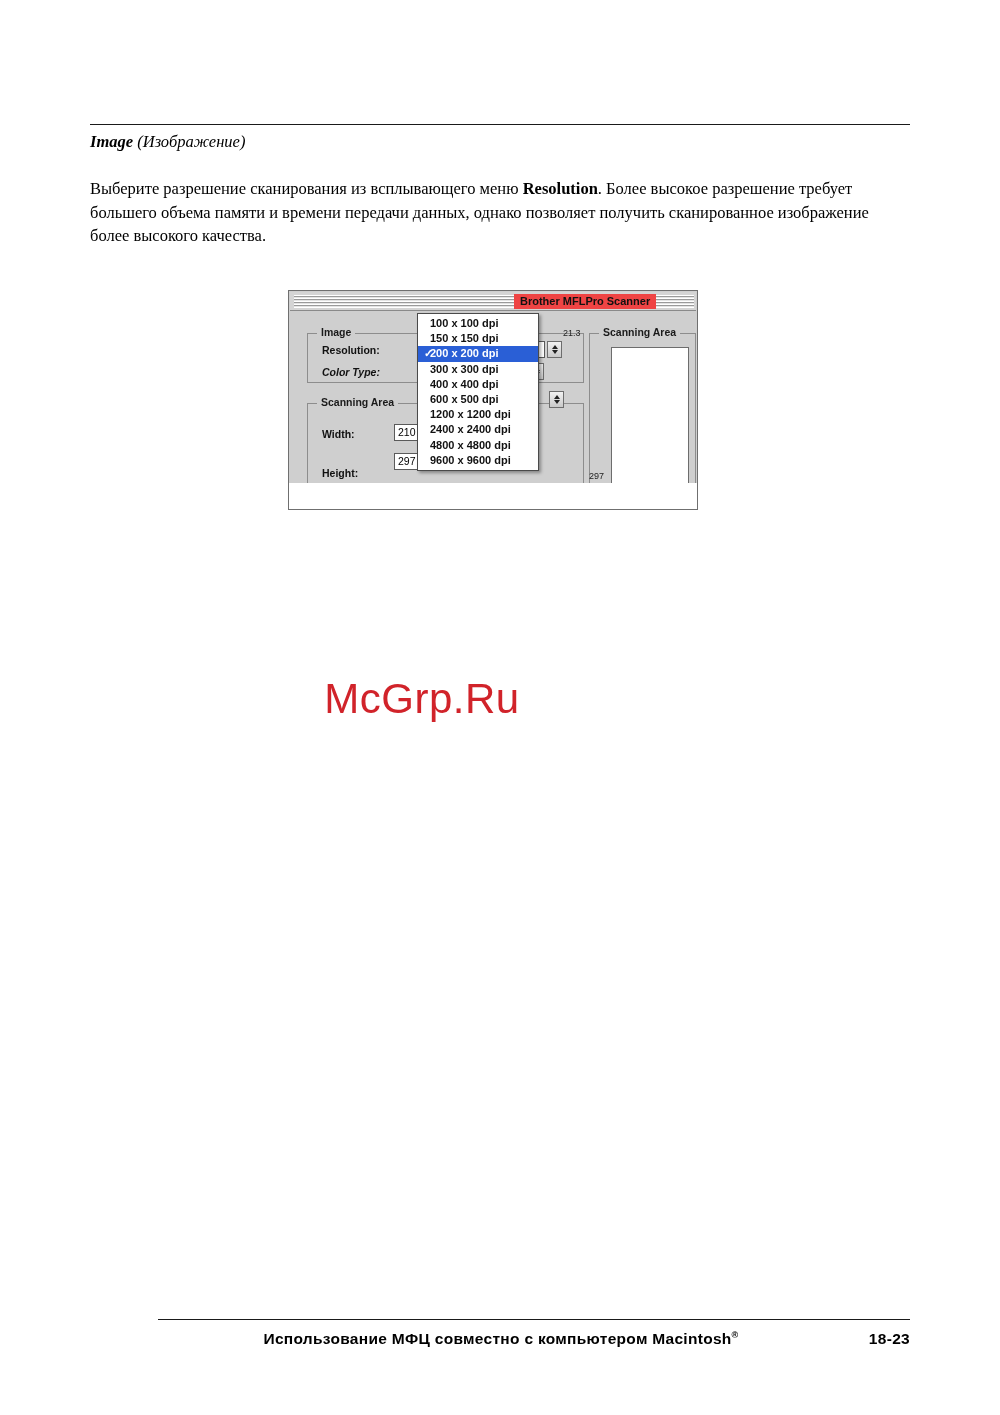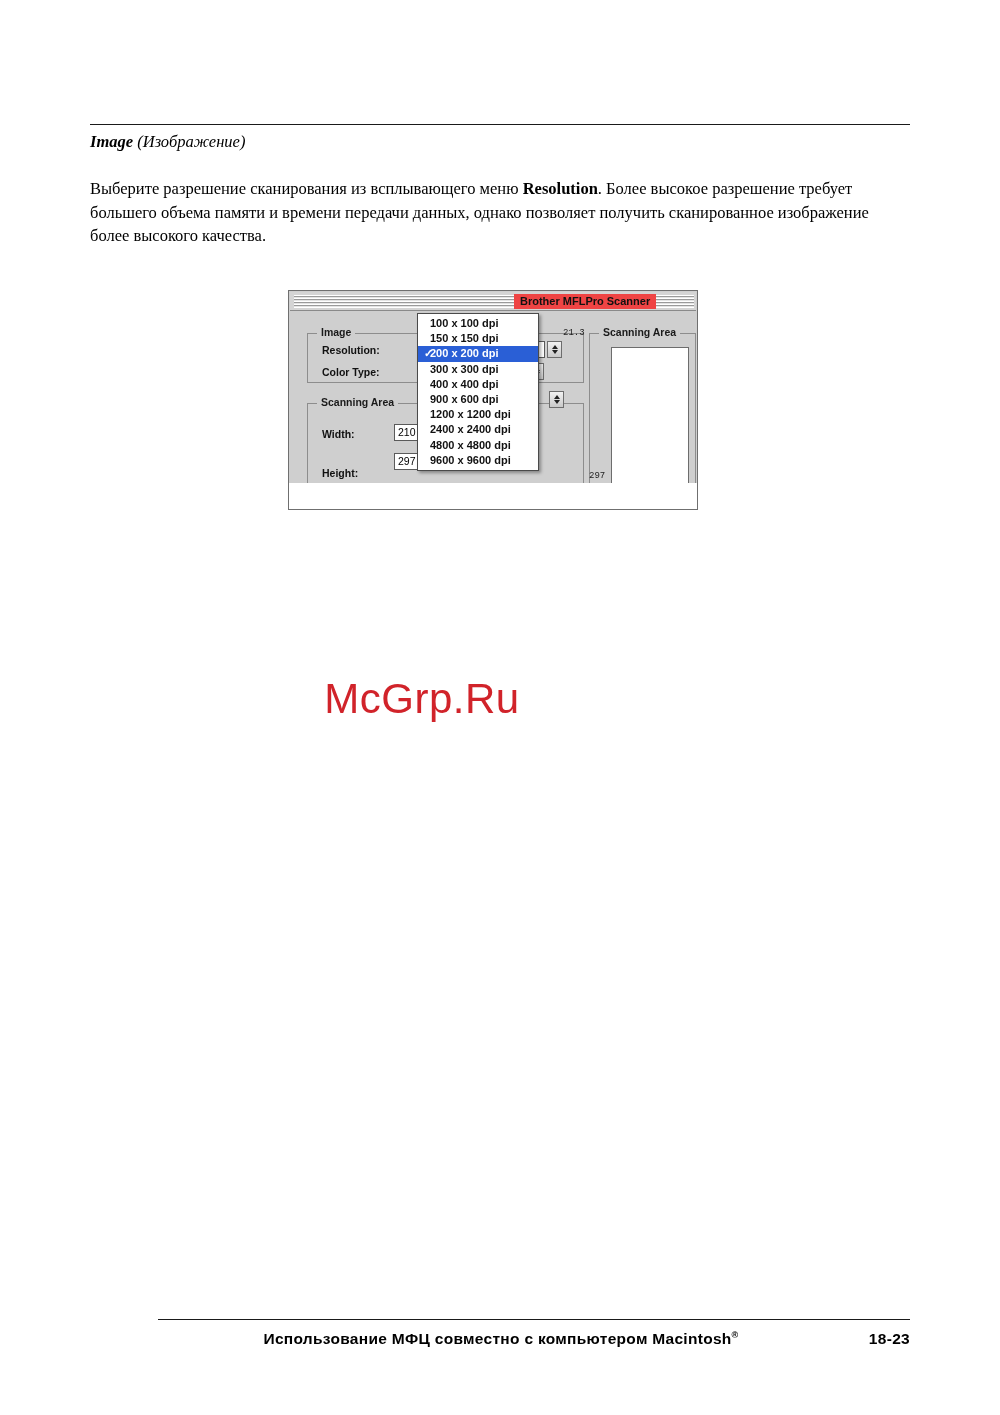--- a/index.html
+++ b/index.html
@@ -232,21 +232,21 @@
   }
 
   .preview-area {
     position: absolute;
     background: #ffffff;
     border: 1px solid #6d6d6d;
     box-sizing: border-box;
   }
   .minitext {
     position: absolute;
-    font-family: Liberation Mono, monospace;
+    font-family: Liberation Sans, sans-serif;
     font-size: 9px;
     color: #222;
   }
 
   .fade-bottom {
     position: absolute;
     left: 0;
     bottom: 0;
     width: 410px;
     height: 26px;
@@ -323,21 +323,21 @@
       <div class="group" style="left:18px; top:42px; width:275px; height:48px;"></div>
       <div class="group-label" style="left:28px; top:35px;">Image</div>
 
       <div class="fieldlabel" style="left:33px; top:53px;">Resolution:</div>
       <div class="textbox" style="left:128px; top:50px; width:128px; height:17px;"></div>
       <div class="spinner" style="left:258px; top:50px;">
         <span class="up"></span>
         <span class="dn"></span>
       </div>
 
-      <div class="fieldlabel" style="left:33px; top:75px;">Color Type:</div>
+      <div class="fieldlabel" style="left:33px; top:75px;font-style:italic;">Color Type:</div>
       <div class="textbox" style="left:128px; top:72px; width:110px; height:17px;"></div>
       <div class="spinner" style="left:240px; top:72px;">
         <span class="up"></span>
         <span class="dn"></span>
       </div>
 
       <div class="group" style="left:18px; top:112px; width:275px; height:110px;"></div>
       <div class="group-label" style="left:28px; top:105px;">Scanning Area</div>
 
       <div class="spinner" style="left:260px; top:100px;">
@@ -365,21 +365,21 @@
 
       <div class="menu">
         <div class="menu-item">100 x 100 dpi</div>
         <div class="menu-item">150 x 150 dpi</div>
         <div class="menu-item sel">
           <span class="check">✓</span>
           <span>200 x 200 dpi</span>
         </div>
         <div class="menu-item">300 x 300 dpi</div>
         <div class="menu-item">400 x 400 dpi</div>
-        <div class="menu-item">900 x 600 dpi</div>
+        <div class="menu-item">600 x 500 dpi</div>
         <div class="menu-item">1200 x 1200 dpi</div>
         <div class="menu-item">2400 x 2400 dpi</div>
         <div class="menu-item">4800 x 4800 dpi</div>
         <div class="menu-item">9600 x 9600 dpi</div>
       </div>
 
       <div class="fade-bottom"></div>
     </div>
   </div>
 

